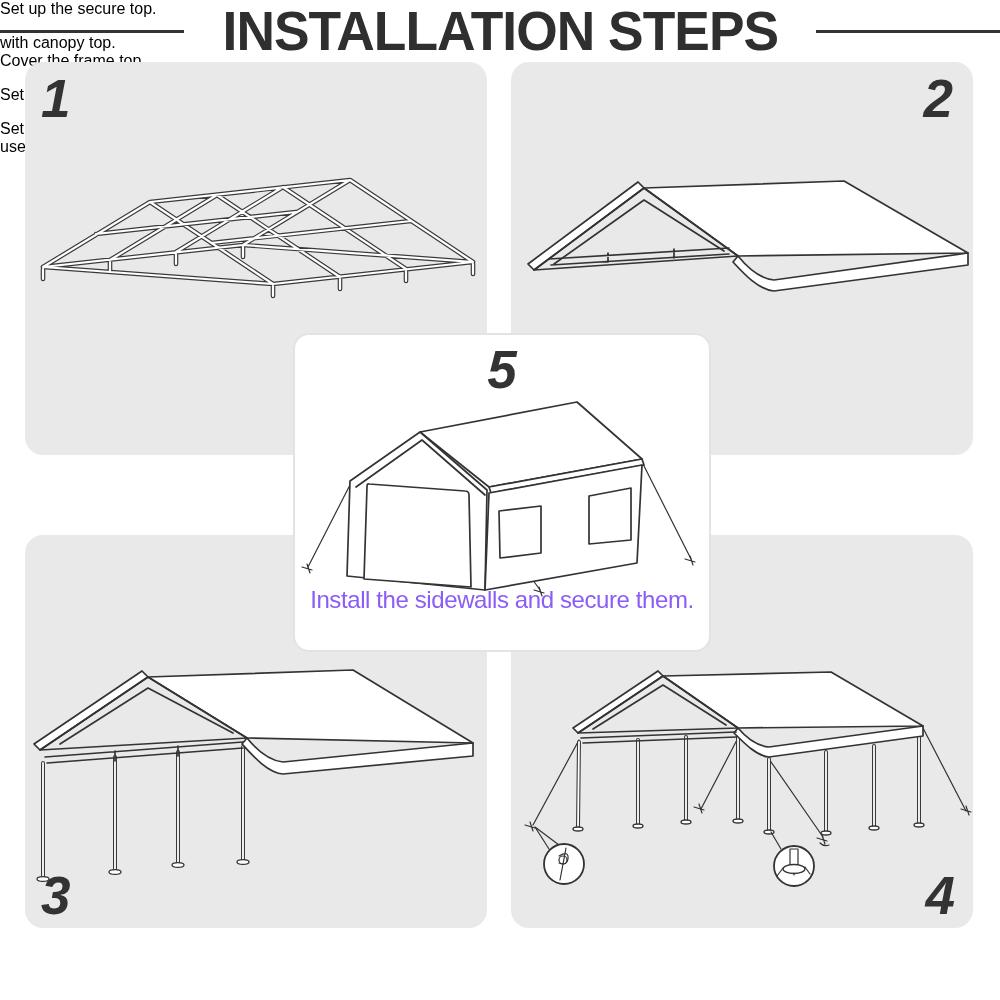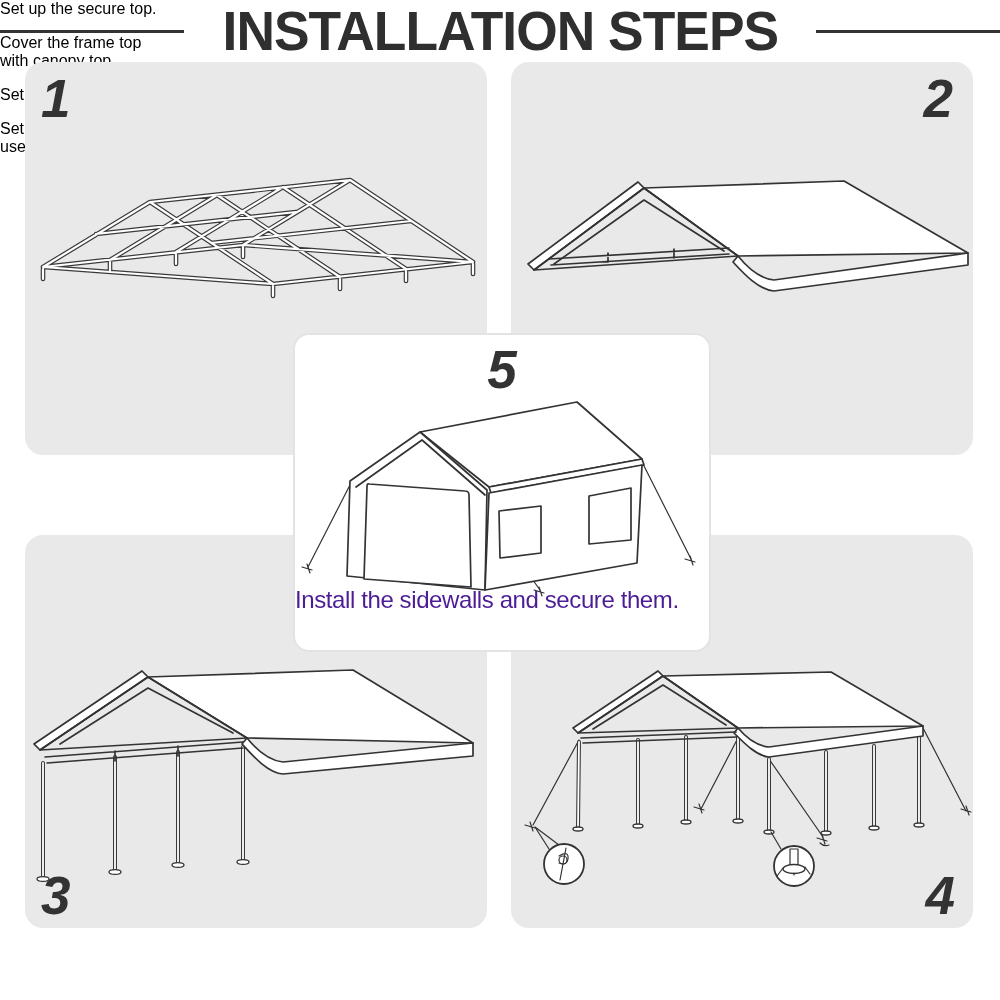--- a/index.html
+++ b/index.html
@@ -28,22 +28,22 @@
   .n-bl{left:16px;bottom:6px;}
   .n-br{right:18px;bottom:6px;}
   .n-tc{left:0;right:0;top:8px;text-align:center;}
   
   .caption{position:absolute;color:#343434;font-size:24px;line-height:28px;
            letter-spacing:-0.4px;}
   .cap-1{left:38px;top:466px;text-align:left;}
   .cap-2{left:755px;top:466px;text-align:left;}
   .cap-3{left:25px;top:948px;width:462px;text-align:center;}
   .cap-4{left:492px;top:941px;width:500px;text-align:center;}
-  .cap-5{left:0;right:0;bottom:12px;text-align:left;position:absolute;
-         color:#4c1d95;font-size:24px;letter-spacing:-0.4px;}
+  .cap-5{left:0;right:0;bottom:12px;text-align:center;position:absolute;
+         color:#8b5cf6;font-size:24px;letter-spacing:-0.4px;}
   
   .tube-o{fill:none;stroke:#3a3a3a;stroke-width:4.6;stroke-linecap:round;stroke-linejoin:round;}
   .tube-i{fill:none;stroke:#fff;stroke-width:2.2;stroke-linecap:round;stroke-linejoin:round;}
   .ln{fill:none;stroke:#333;stroke-width:1.7;stroke-linecap:round;stroke-linejoin:round;}
   .fw{fill:#fff;stroke:#333;stroke-width:1.7;stroke-linejoin:round;}
   .thin{fill:none;stroke:#333;stroke-width:1.2;stroke-linecap:round;}
   .leg-o{fill:none;stroke:#3a3a3a;stroke-width:4;stroke-linecap:round;}
   .leg-i{fill:none;stroke:#fff;stroke-width:1.8;stroke-linecap:round;}
   .foot{fill:#fff;stroke:#333;stroke-width:1.3;}
 </style>
@@ -188,22 +188,22 @@
       <span>Install the sidewalls and secure them.</span>
     </p>
   </section>
 
   <p class="caption cap-1">
     </p>
     <div>Set up the secure top.</div>
   <p></p>
   <p class="caption cap-2">
     </p>
+    <div>with canopy top.</div>
     <div>Cover the frame top</div>
-    <div>with canopy top.</div>
   <p></p>
   <p class="caption cap-3">
     </p>
     <div>Set up a side legs of the carport.</div>
   <p></p>
   <p class="caption cap-4">
     </p>
     <div>Set up another side legs of the carport and</div>
     <div>use tent stakes and wind ropes to reinforce.</div>
   <p></p>

